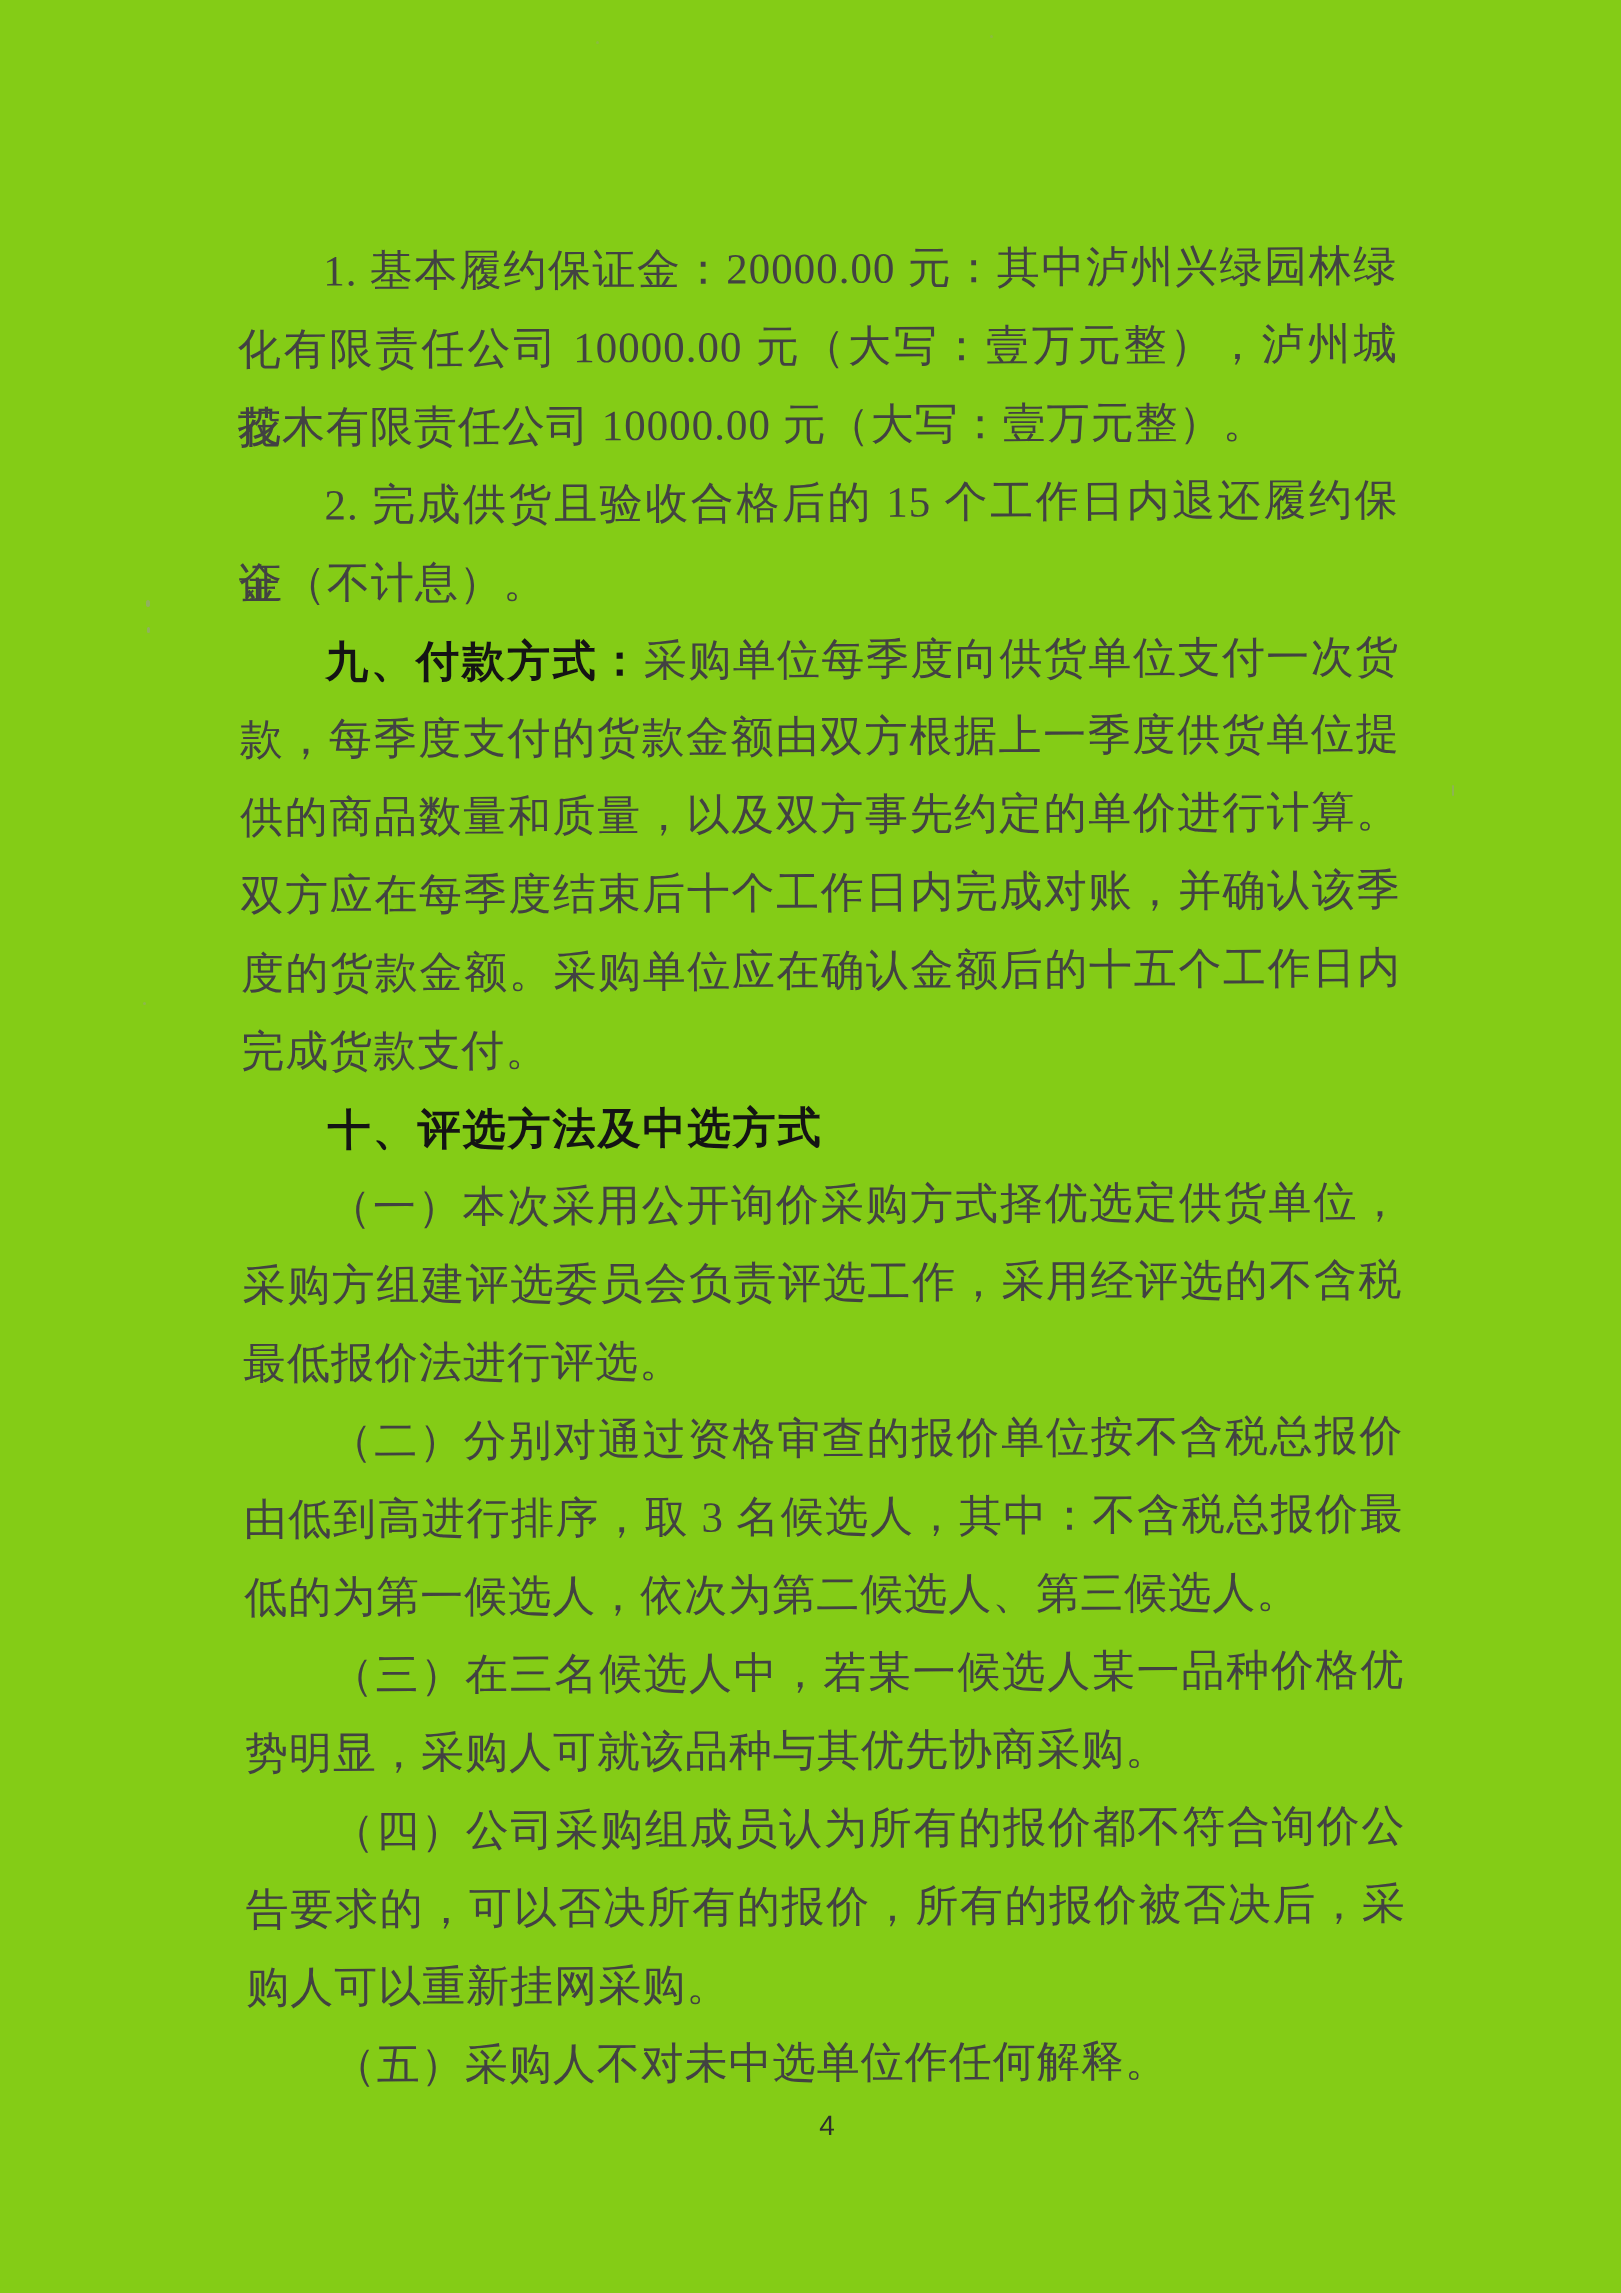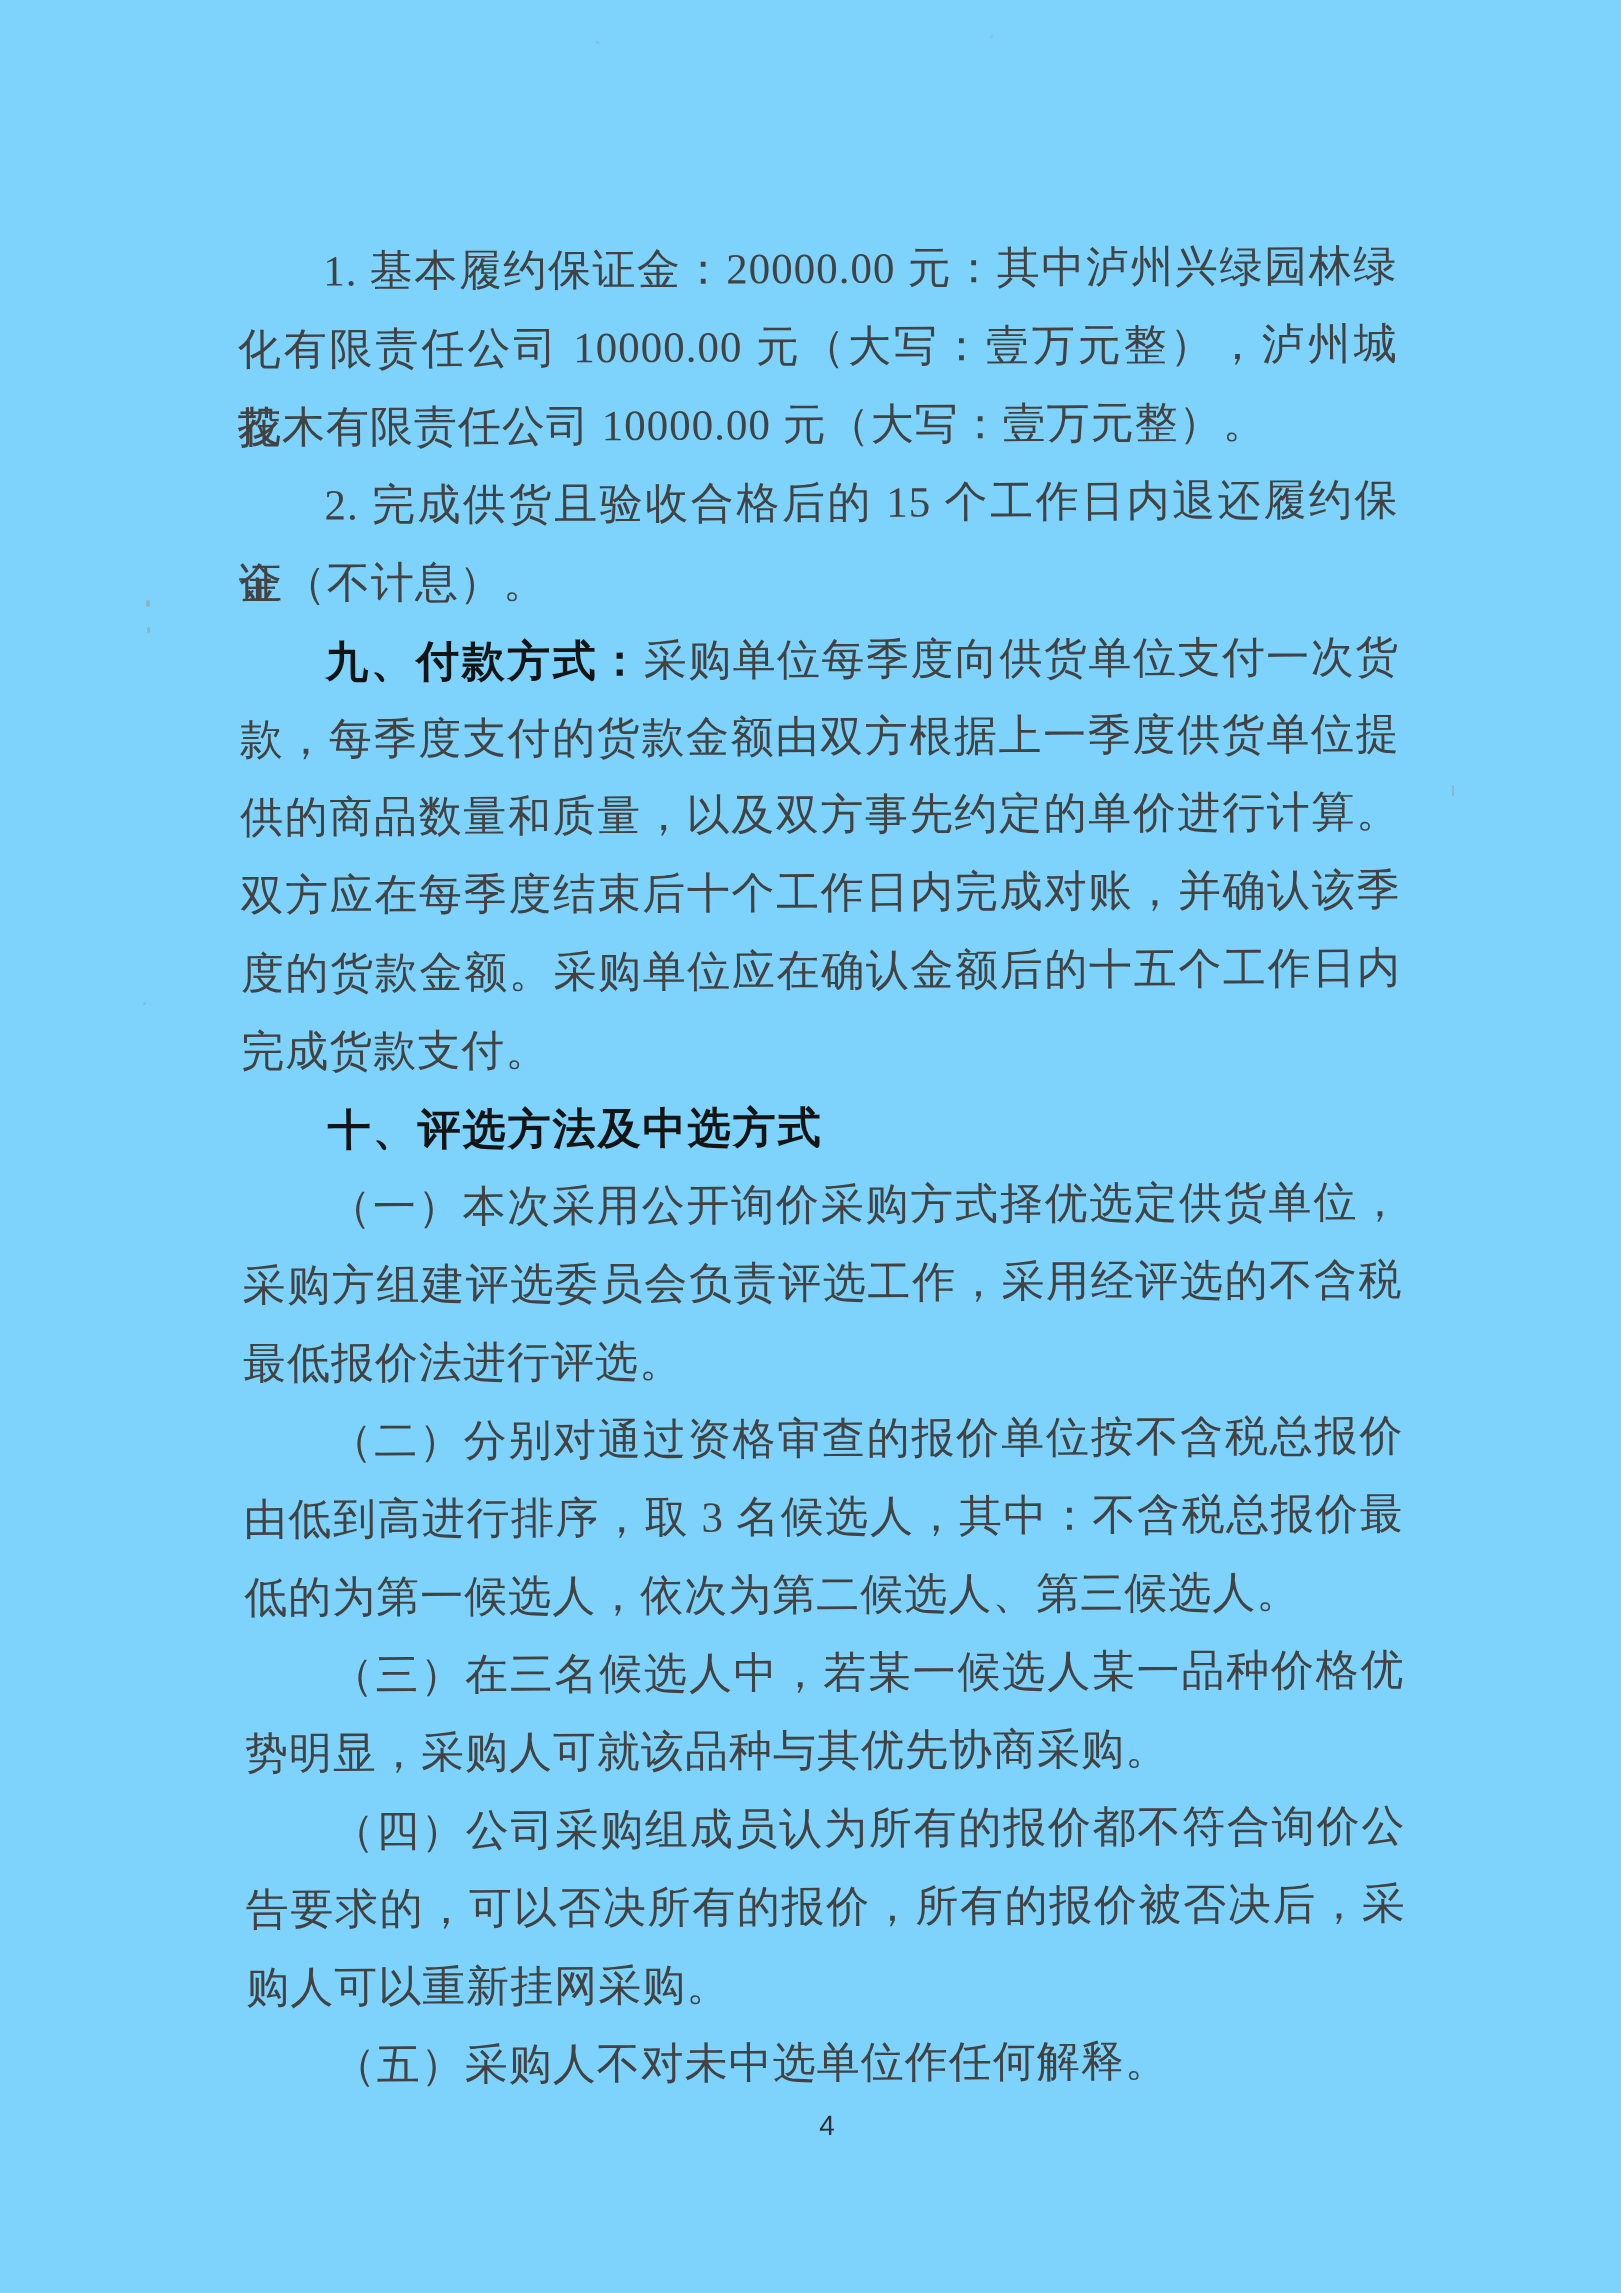--- a/index.html
+++ b/index.html
@@ -8,21 +8,21 @@
     width: 1621px;
     height: 2294px;
     overflow: hidden;
     background: #f4f4f2;
   }
   .paper {
     position: absolute;
     inset: 0;
     width: 1621px;
     height: 2294px;
-    background: #7dd3fc;
+    background: #84cc16;
   }
   .content {
     position: absolute;
     left: 242px;
     top: 230px;
     width: 1160px;
     transform: rotate(-0.3deg);
     transform-origin: 50% 50%;
   }
   .line {

